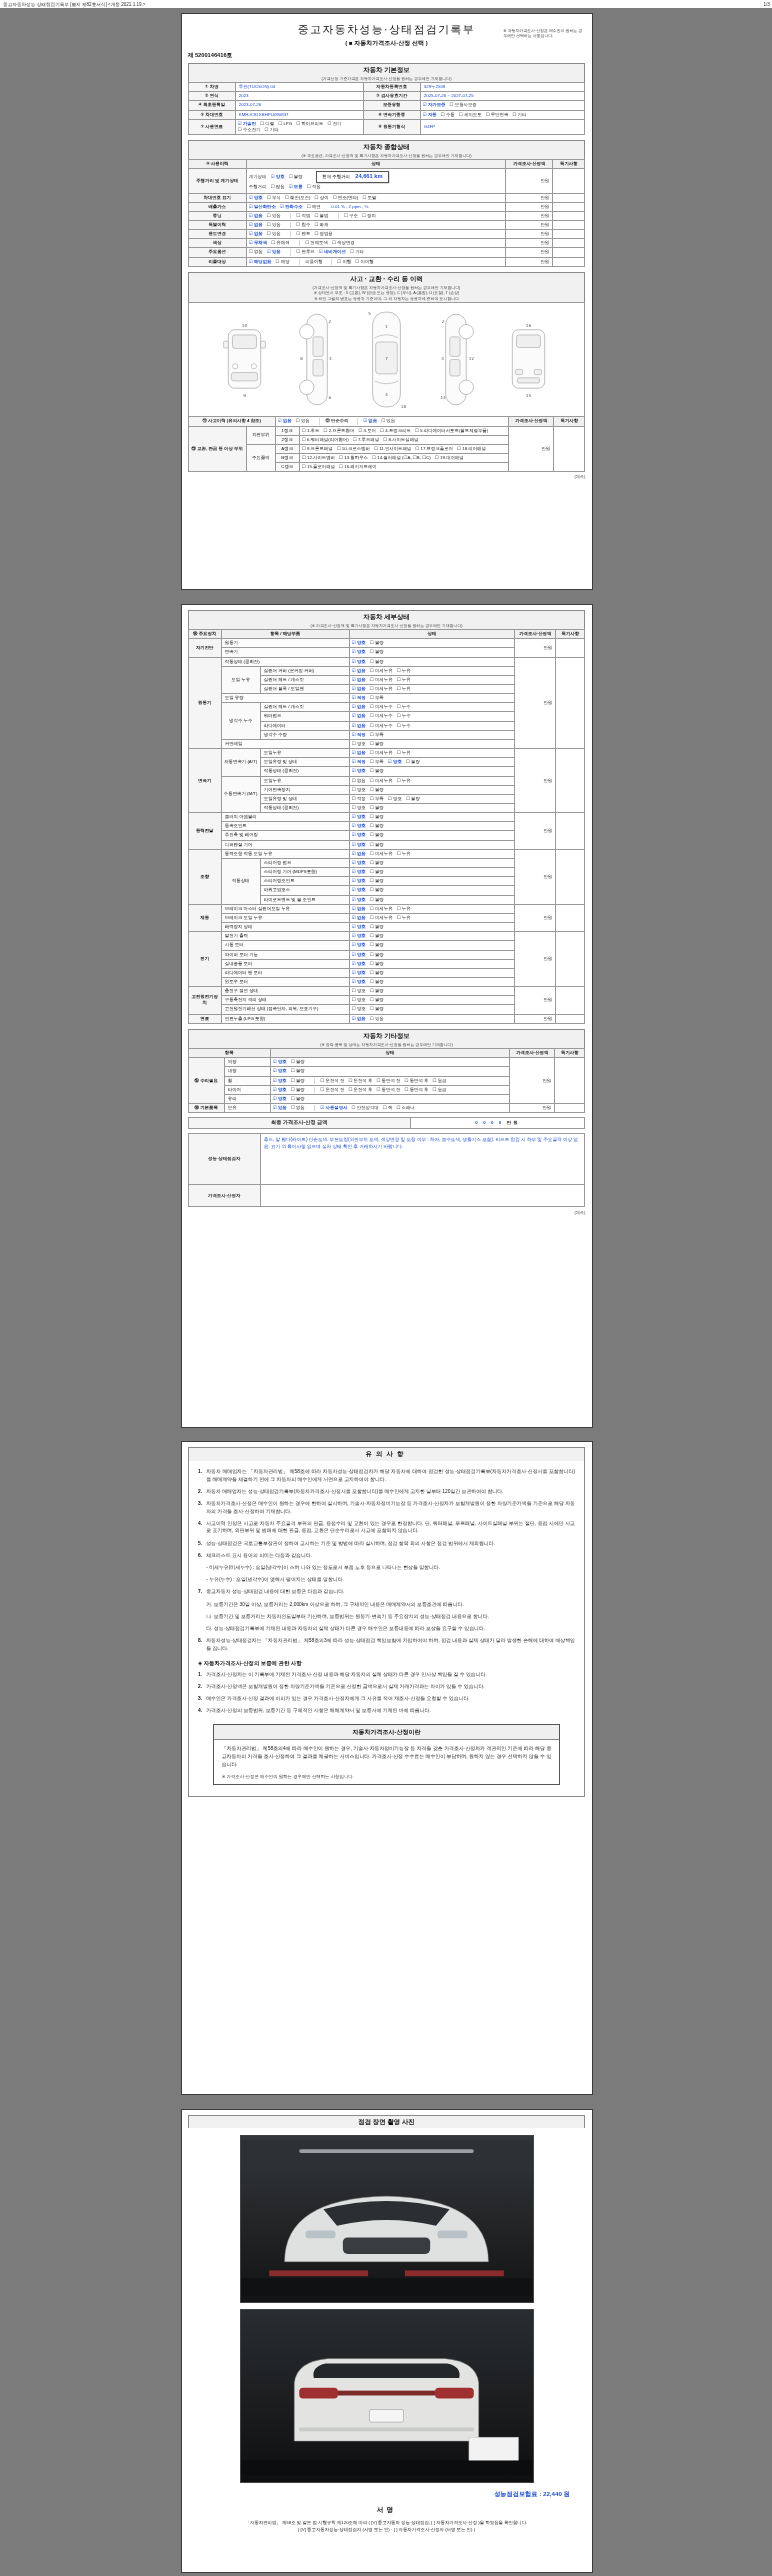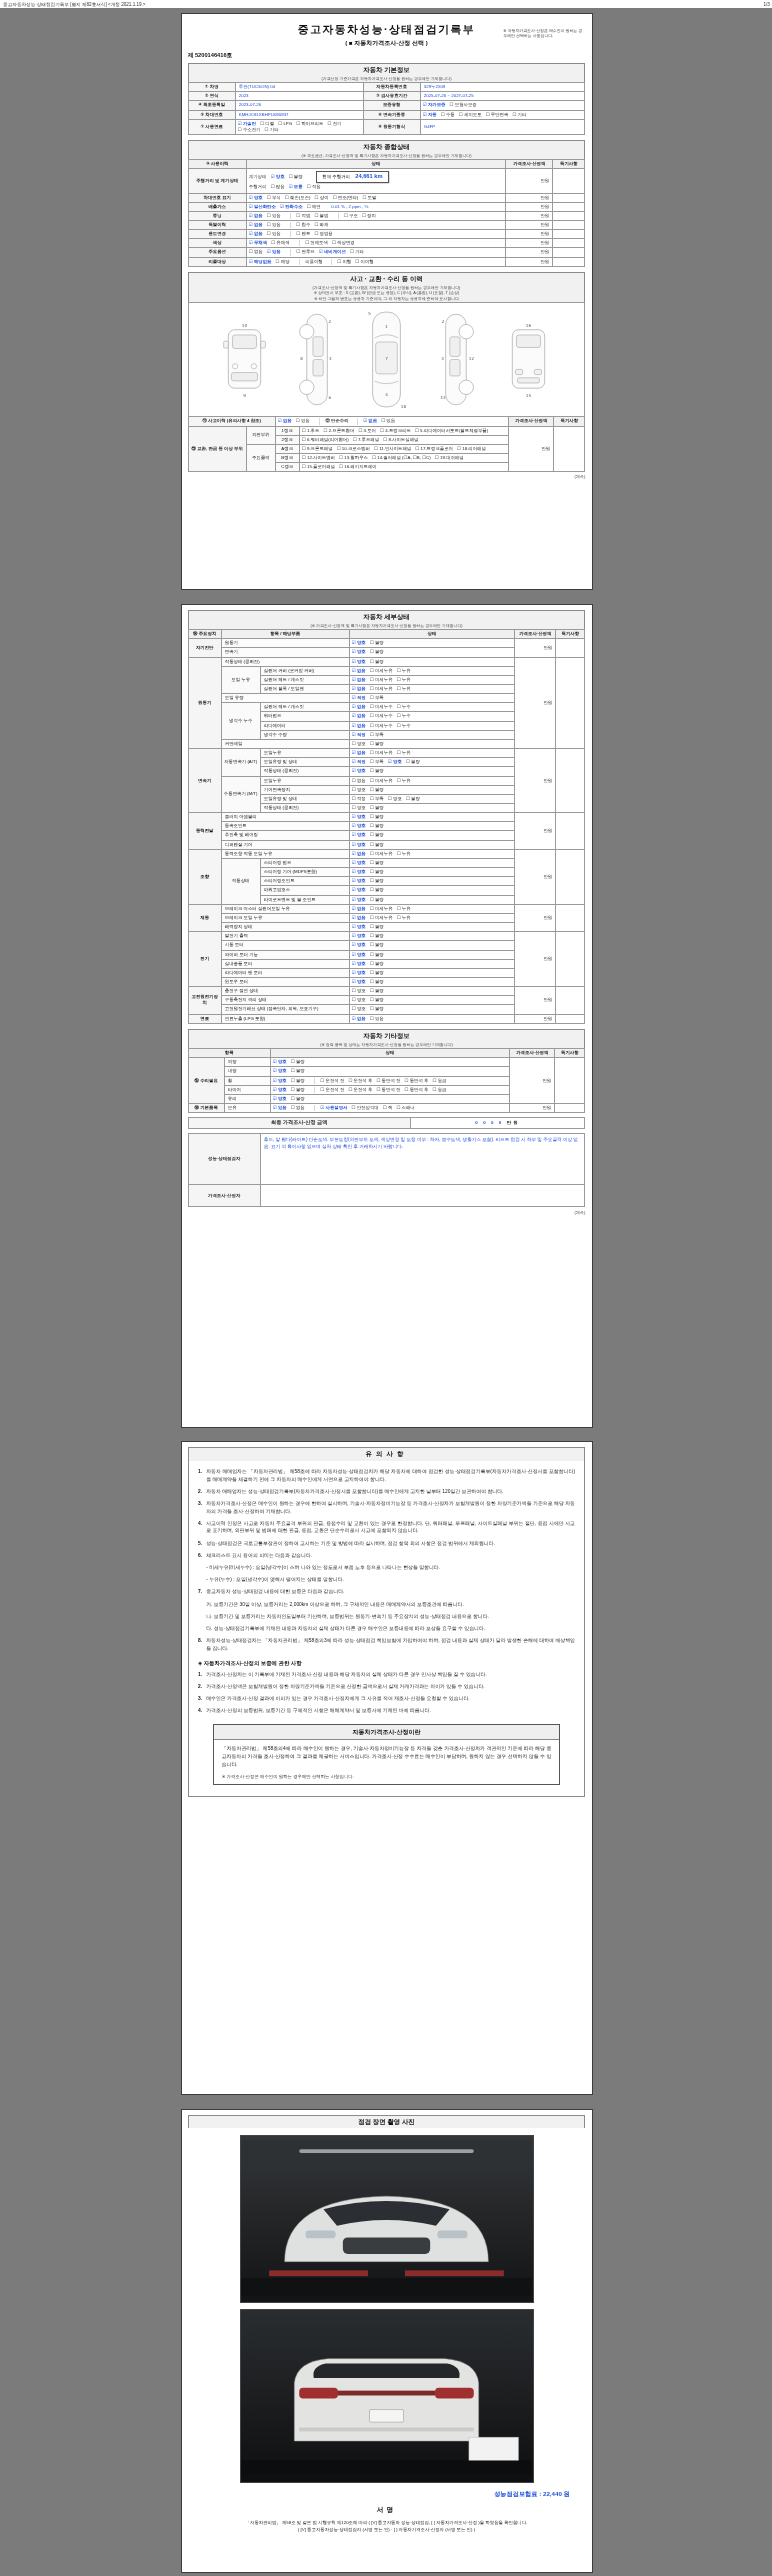--- a/index.html
+++ b/index.html
@@ -3,21 +3,21 @@
 <meta charset="utf-8">
 <style>
   html,body{margin:0;padding:0;width:773px;height:2576px;overflow:hidden;background:#7b7b7b;
     font-family:"Liberation Sans","DejaVu Sans",sans-serif;color:#111;}
   .print-strip{background:#fff;height:8.2px;display:flex;justify-content:space-between;align-items:center;
     padding:0 3.1px;font-size:4.6px;color:#333;}
   .doc{width:412px;margin:0 auto;padding-top:5.2px;}
   .panel{background:#fff;border:0.5px solid #3c3c3c;margin-bottom:13.4px;padding:5.2px 6.2px 7.2px;box-sizing:border-box;}
   .panel.p1{min-height:577px}.panel.p2{min-height:824px}.panel.p3{min-height:654px}.panel.p4{min-height:464px}
   .title-wrap{position:relative;text-align:center;padding:3.1px 0 1px;}
-  .doc-title{font-size:10.8px;letter-spacing:1.5px;margin:0;font-weight:bold;}
+  .doc-title{font-size:10.8px;letter-spacing:1.5px;margin:0;font-weight:normal;}
   .doc-sub{font-size:6px;font-weight:bold;margin-top:2.1px;}
   .side-note{position:absolute;right:0;top:8.2px;width:82px;font-size:3.9px;color:#333;text-align:left;line-height:1.35;}
   .doc-no{font-size:5.7px;font-weight:bold;margin:3.1px 0;}
   .band{border:0.5px solid #8a8a8a;border-bottom:none;background:#f1f1f1;text-align:center;padding:2.1px 1px 1.5px;}
   .band .bt{font-weight:bold;font-size:6.4px;}
   .band .bn{font-size:3.9px;color:#444;margin-top:0.5px;}
   table{width:100%;border-collapse:collapse;table-layout:fixed;background:#fff;}
   td,th{border:0.5px solid #9a9a9a;font-size:4.4px;padding:1px 2.1px;vertical-align:middle;line-height:1.4;
     word-wrap:break-word;overflow:hidden;}
   th{background:#f0f0f0;font-weight:bold;text-align:center;}

